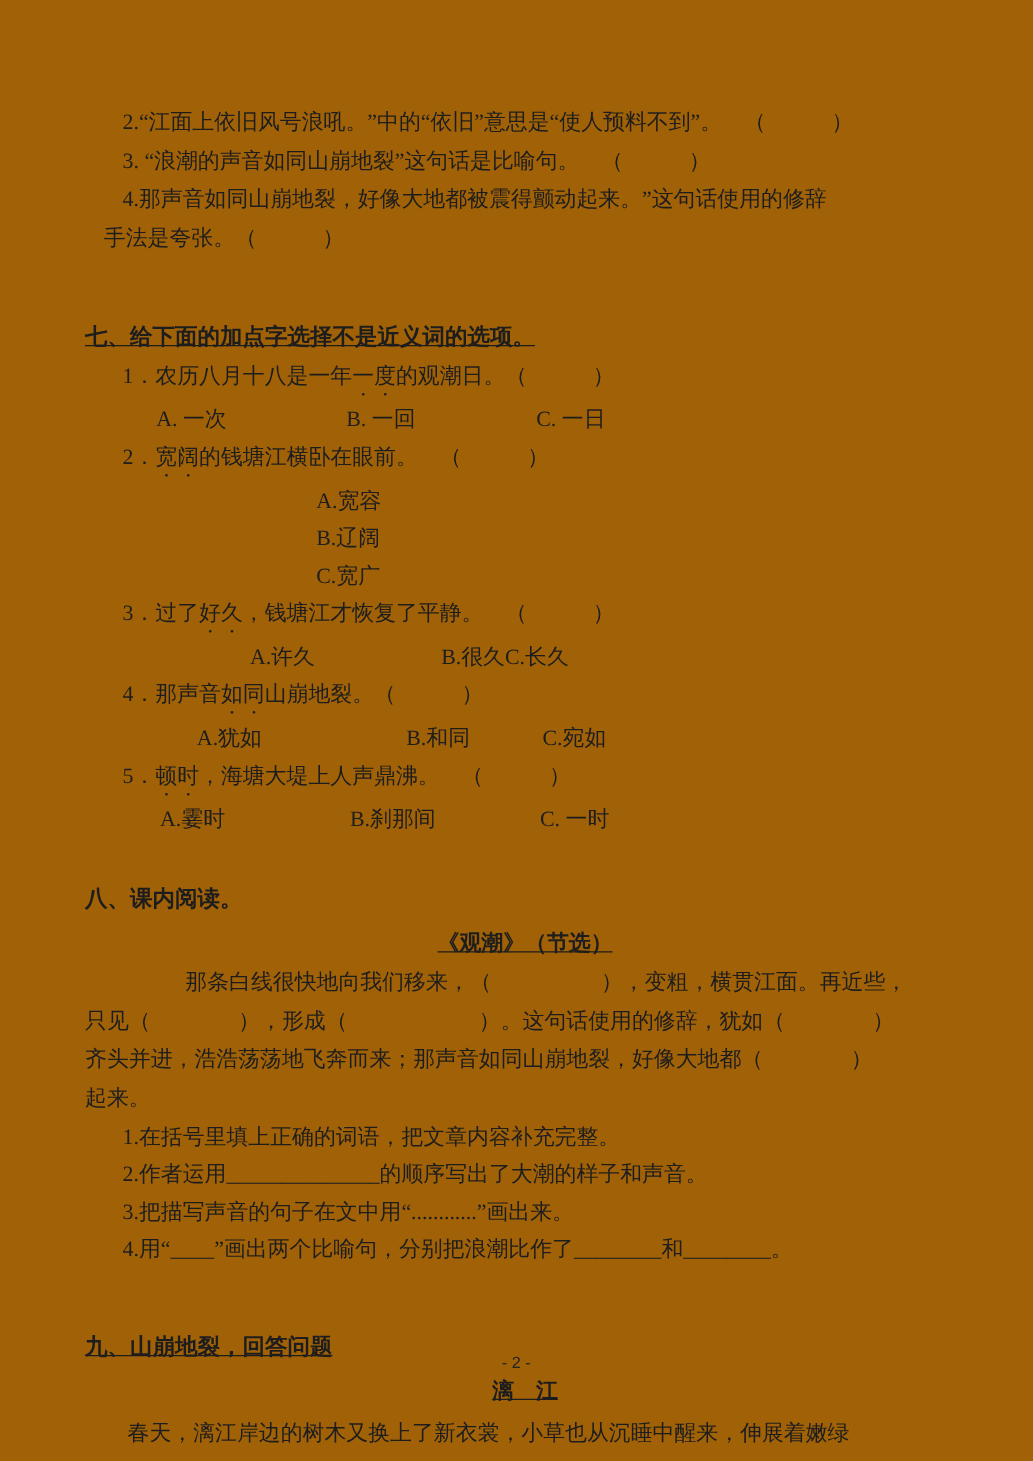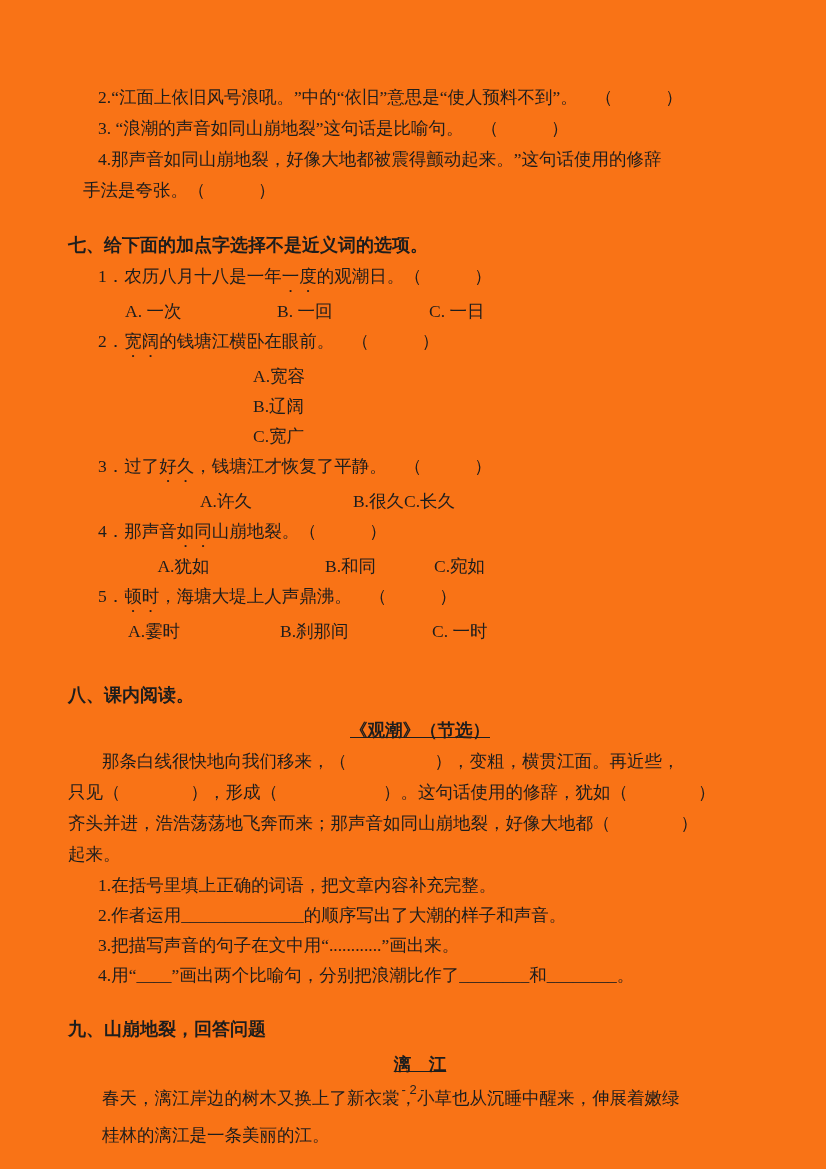--- a/index.html
+++ b/index.html
@@ -1,58 +1,58 @@
 <!DOCTYPE html>
 <html><head>
 <meta charset="utf-8">
 <style>
   html, body { margin:0; padding:0; background:#ffffff; }
   .page {
     position: relative;
     width: 826px;
     height: 1169px;
-    background: #f97316;
+    background: #a16207;
     box-sizing: border-box;
     padding: 82px 54px 0 68px;
     font-family: "Liberation Serif", "DejaVu Serif", serif;
     font-size: 17.5px;
     color: #1d1d1d;
     overflow: hidden;
   }
   .line { line-height: 31px; white-space: nowrap; }
   .ind1 { padding-left: 30px; }
   .ind05 { padding-left: 15px; }
   .sec-title {
     font-weight: bold;
     font-size: 18px;
     line-height: 31px;
     margin: 0;
     white-space: nowrap;
   }
-  .mt32 { margin-top: 24px; }
+  .mt32 { margin-top: 48px; text-decoration: underline; }
   .mt34 { margin-top: 34px; }
   .q { line-height: 30px; padding-left: 30px; white-space: nowrap; }
   .opts { display: flex; line-height: 30px; white-space: nowrap; }
   .opts .opt { flex: 0 0 auto; width: 152px; }
   .opts .opt:last-child { width: auto; }
   .opts-q1 { padding-left: 57px; }
   .opts-q2 { padding-left: 185px; flex-direction: column; }
   .opts-q3 { padding-left: 32px; text-align: right; }
   .opts-q4 { padding-left: 32px; text-align: center; }
   .opts-q4 .opt { width: 167px; }
   .opts-q5 { padding-left: 60px; }
   .passage-title {
     font-weight: bold;
     line-height: 31px;
     margin-top: 4px;
     text-align: center;
     text-decoration: underline;
   }
   .passage .pline { line-height: 31px; white-space: nowrap; }
-  .p-first { padding-left: 34px; }
+  .p-first { padding-left: 34px; text-align: center; }
   .s8q .line { line-height: 30px; padding-left: 30px; }
   .s9 .para { line-height: 37px; padding-left: 34px; white-space: nowrap; }
   .em-dot {
     -webkit-text-emphasis: filled dot;
     -webkit-text-emphasis-position: under;
     text-emphasis: filled dot;
     text-emphasis-position: under right;
   }
   .footer {
     position: absolute;

